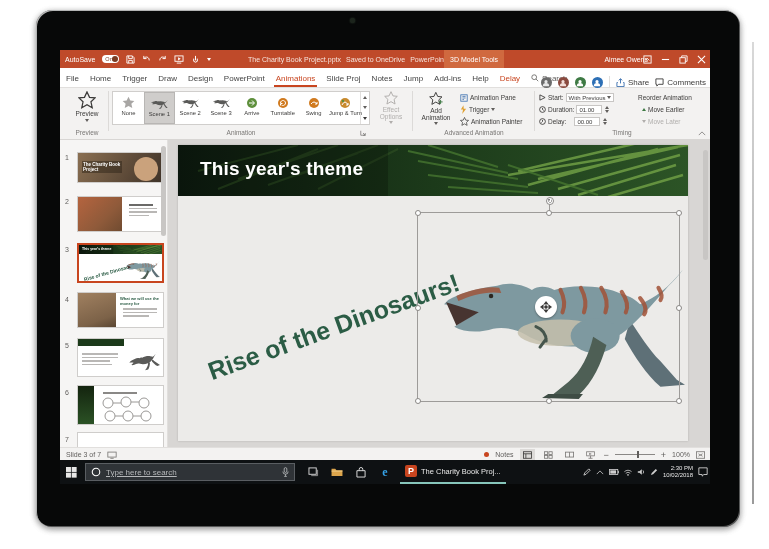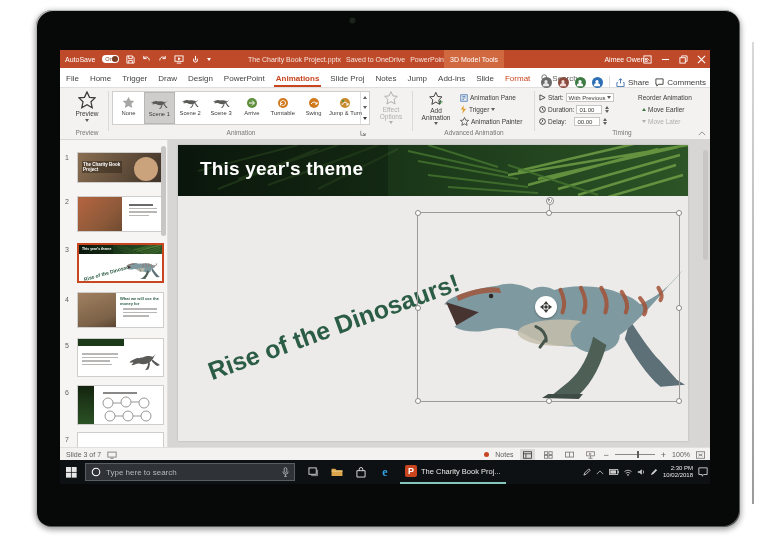--- a/index.html
+++ b/index.html
@@ -19,21 +19,21 @@
   .toggle .knob{position:absolute;right:1px;top:1px;width:6px;height:6px;border-radius:50%;background:#7a3b23;}
   .toggle .st{position:absolute;left:3px;top:1px;font-size:5.5px;color:#7a3b23;line-height:6px;}
   .ctx-tools{left:384px;top:0;height:18px;padding:0 6px;background:#D0693F;color:#fff;font-size:7px;display:flex;align-items:center;}
   .title-grp{left:188px;top:0;height:18px;gap:5px;color:#f6e3dc;}
   .winbtns{right:4px;top:0;height:18px;gap:9px;}
   .username{right:62px;top:0;height:18px;font-size:7px;color:#fff;display:flex;align-items:center;}
   
   .tabrow{left:0;top:18px;width:650px;height:20px;background:#ffffff;border-bottom:1px solid #e1dfdd;}
   .tabs{left:6px;top:0;height:20px;gap:11px;font-size:8px;color:#444;}
   .tab{position:relative;white-space:nowrap;cursor:default;}
-  .tab.active{color:#C8451F;font-weight:bold;}
+  .tab.active{color:#C8451F;font-weight:normal;}
   .tab.active::after{content:"";position:absolute;left:-2px;right:-2px;bottom:-4px;height:2px;background:#C8451F;}
   .tab.ctx{color:#C8451F;}
   .tabsearch{gap:3px;color:#605e5c;font-size:8px;}
   .tabright{right:4px;top:0;height:28px;gap:6px;}
   .avatar{width:11px;height:11px;border-radius:50%;display:inline-block;position:relative;overflow:hidden;}
   .avatar svg{position:absolute;left:1.5px;top:2px;}
   .pill-btn{gap:3px;font-size:8px;color:#3b3a39;}
   
   .ribbon{left:0;top:38px;width:650px;height:52px;background:#f3f2f1;border-bottom:1px solid #d8d6d4;}
   .grp-label{position:absolute;top:41px;font-size:6.5px;color:#797775;text-align:center;}
@@ -69,21 +69,21 @@
   .badge3d{position:absolute;left:357px;top:151px;width:22px;height:22px;border-radius:50%;background:#fff;box-shadow:0 1px 2px rgba(0,0,0,.35);display:flex;align-items:center;justify-content:center;}
   .scrollv{position:absolute;width:5px;border-radius:3px;background:#c8c6c4;}
   
   .statusbar{left:0;top:397px;width:650px;height:13px;background:#f3f2f1;border-top:1px solid #e1dfdd;font-size:7px;color:#605e5c;}
   .viewbtn{width:15px;height:11px;display:flex;align-items:center;justify-content:center;}
   .viewbtn.sel{background:#dcdad8;}
   .zoomtrack{width:40px;height:1px;background:#8a8886;position:relative;}
   .zoomthumb{position:absolute;left:22px;top:-3px;width:2.5px;height:7px;background:#605e5c;}
   
   .taskbar{left:0;top:410px;width:650px;height:24px;background:#0E1113;color:#c8c8c8;}
-  .searchbox{position:absolute;left:25px;top:3px;width:210px;height:18px;background:#2f3337;border:1px solid #5a5e62;display:flex;align-items:center;gap:5px;padding:0 5px;font-size:8px;color:#b5b7b9;}
+  .searchbox{position:absolute;left:25px;top:3px;width:210px;height:18px;background:#2f3337;border:1px solid #5a5e62;display:flex;align-items:center;gap:5px;padding:0 5px;font-size:8px;color:#b5b7b9;text-decoration:underline;}
   .tb-ic{position:absolute;top:0;width:22px;height:24px;display:flex;align-items:center;justify-content:center;}
   .ppt-app{position:absolute;left:340px;top:0;height:24px;display:flex;align-items:center;gap:4px;padding:0 5px;border-bottom:2px solid #86c5ba;}
   .tray{position:absolute;right:2px;top:0;height:24px;display:flex;align-items:center;gap:5px;}
   .clock{font-size:6px;text-align:right;line-height:7px;color:#e8e8e8;}
   .star{fill:none;stroke:#3b3a39;stroke-width:1.4;}
 </style>
 </head>
 <body>
 
 <svg width="0" height="0" style="position:absolute">
@@ -189,22 +189,22 @@
       <span class="tab">Home</span>
       <span class="tab">Trigger</span>
       <span class="tab">Draw</span>
       <span class="tab">Design</span>
       <span class="tab">PowerPoint</span>
       <span class="tab active">Animations</span>
       <span class="tab">Slide Proj</span>
       <span class="tab">Notes</span>
       <span class="tab">Jump</span>
       <span class="tab">Add-ins</span>
-      <span class="tab">Slide</span>
-      <span class="tab ctx">Format</span>
+      <span class="tab">Help</span>
+      <span class="tab ctx">Delay</span>
       <span class="tabsearch flex">
         <svg width="8" height="8" viewBox="0 0 10 10">
               <circle cx="4" cy="4" r="3" fill="none" stroke="#605e5c"></circle>
               <path d="M6.3 6.3 L9 9" stroke="#605e5c"></path>
             </svg>
         <span>Search</span>
       </span>
     </div>
     <div class="abs tabright flex">
       <span class="avatar" style="background:#6b6b6b">

